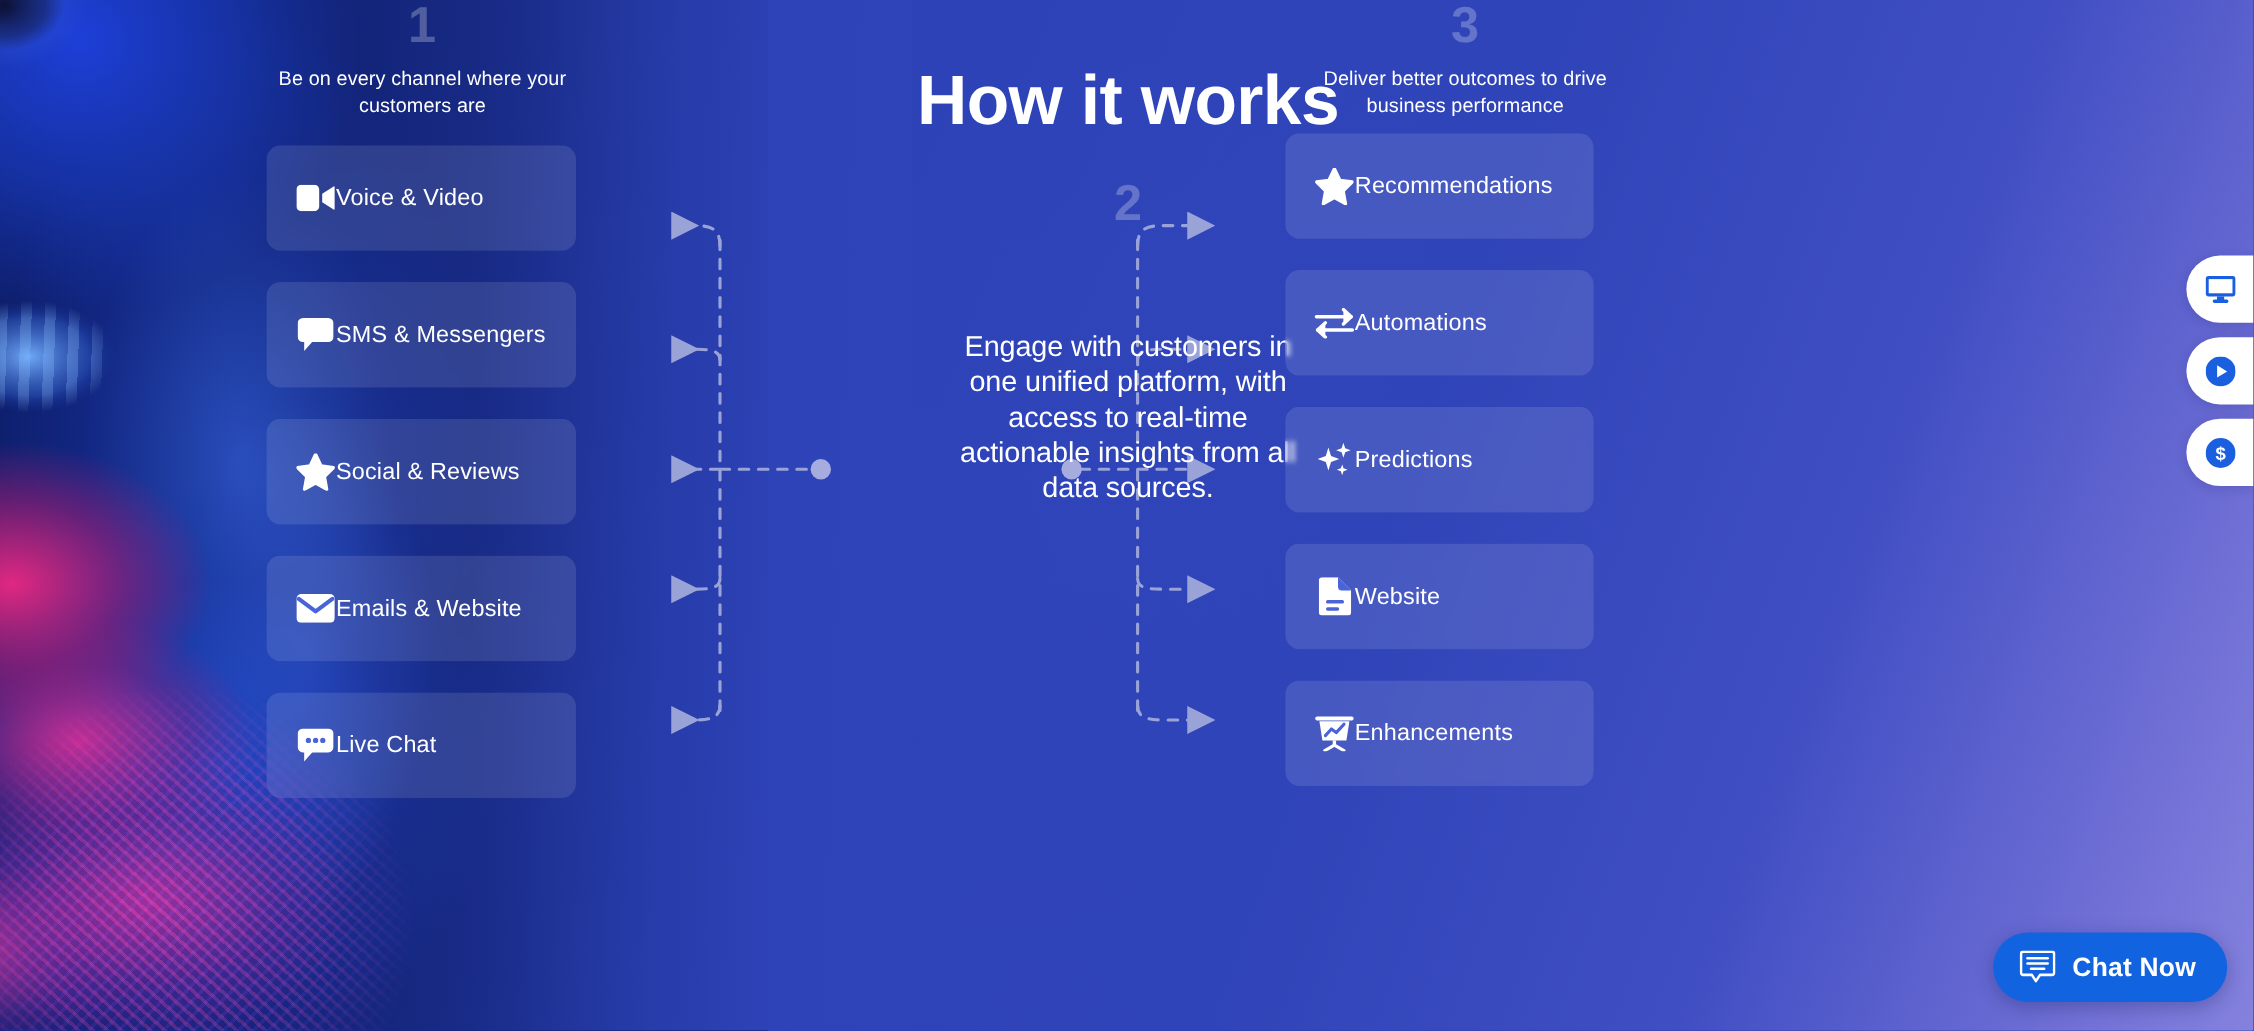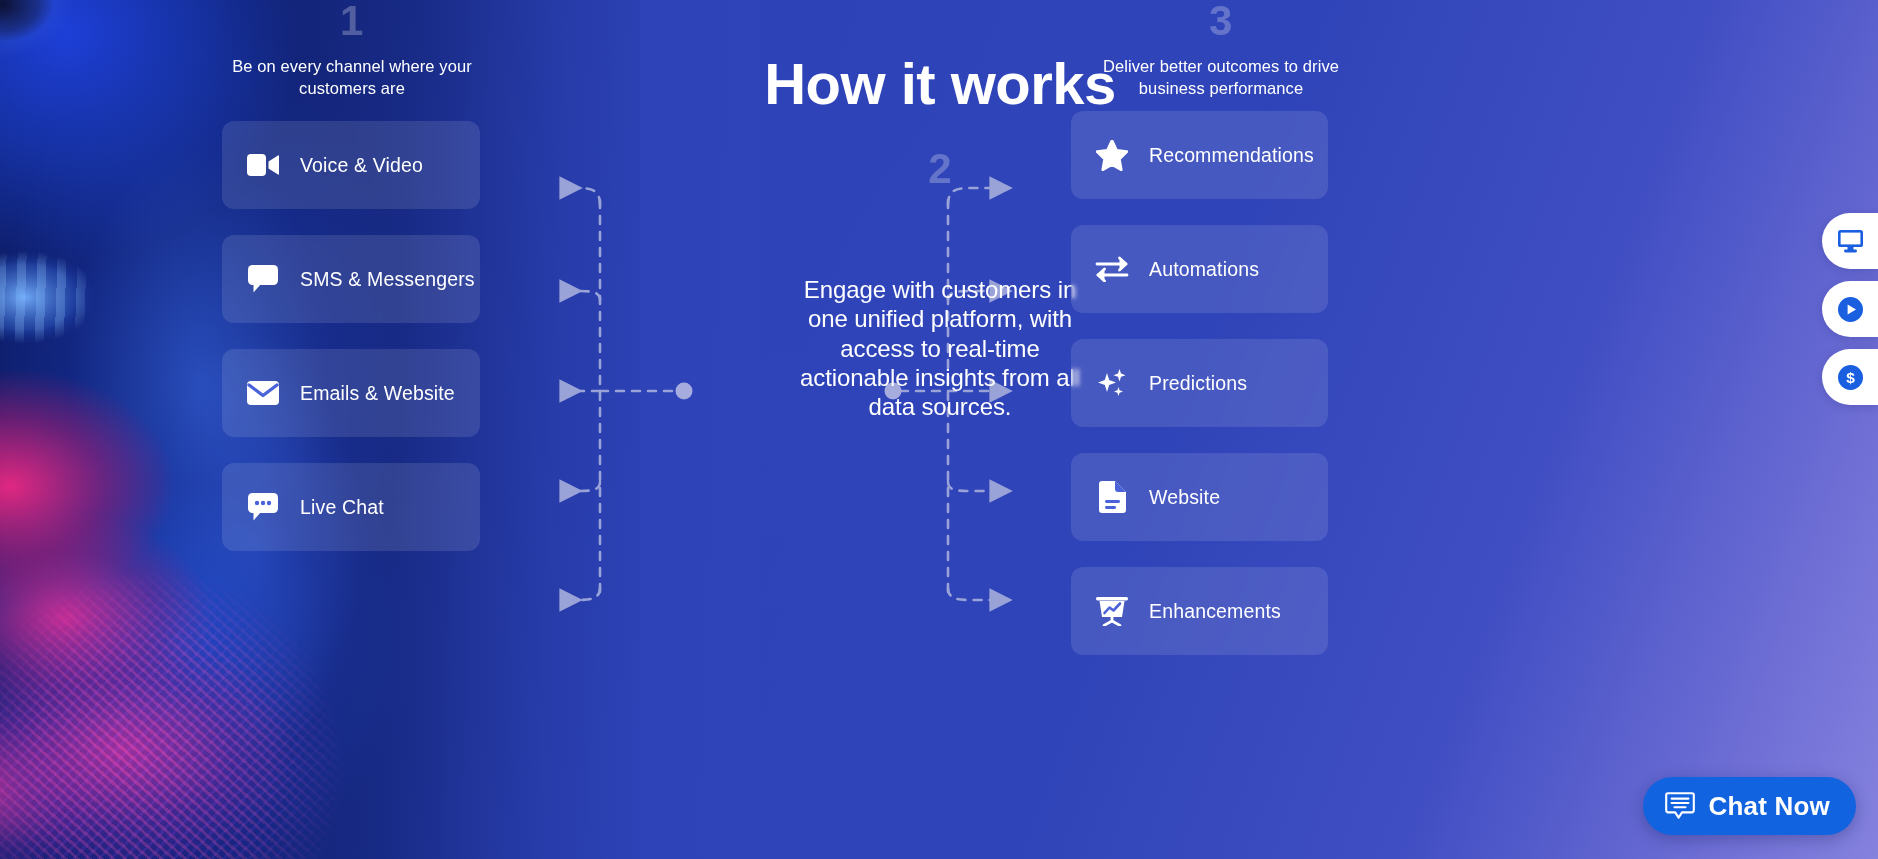--- a/index.html
+++ b/index.html
@@ -90,21 +90,21 @@
   .col-sub {
     margin-top:13px; font-size:16.5px; line-height:1.34; color:#ffffff;
     font-weight:400; letter-spacing:0.1px;
   }
 
   .cards { margin-top:0; }
   .card {
     position:relative;
     width:258px; height:88px; border-radius:12px;
     background:rgba(255,255,255,0.115);
-    display:flex; align-items:center; padding-left:24px; gap:20px;
+    display:flex; align-items:center; padding-left:24px; 
     margin-bottom:26px;
     backdrop-filter:blur(2px);
   }
   .card .ico {
     width:34px; height:34px; flex:0 0 34px;
     display:flex; align-items:center; justify-content:center;
   }
   .card .ico svg { display:block; fill:#ffffff; }
   .card .lbl {
     font-size:19.5px; color:#ffffff; font-weight:400; letter-spacing:0.15px;
@@ -142,21 +142,21 @@
   .rail-btn svg { display:block; }
 
   
   #chatnow {
     position:absolute; right:22px; bottom:24px;
     height:58px; padding:0 26px 0 22px;
     background:#1263e0; border-radius:29px;
     display:flex; align-items:center; gap:14px;
     box-shadow:0 4px 16px rgba(10,25,80,0.30);
   }
-  #chatnow .cn-lbl { color:#fff; font-size:26px; font-weight:700; letter-spacing:0.2px; }
+  #chatnow .cn-lbl { color:#fff; font-size:22px; font-weight:700; letter-spacing:0.2px; }
   #chatnow svg { display:block; }
 </style>
 </head>
 <body>
 
 <div id="stage">
 
   <div class="photo">
     <div class="layer ph-base"></div>
     <div class="layer ph-cheek"></div>
@@ -218,20 +218,28 @@
       <div class="card">
         <span class="ico">
           <svg width="30" height="28" viewBox="0 0 30 28">
               <rect x="0" y="0" width="30" height="20" rx="4.5"></rect>
               <path d="M5.5 19 L5.5 27.5 L13 19 Z"></path>
             </svg>
         </span>
         <span class="lbl">SMS &amp; Messengers</span>
       </div>
 
+      <div class="card">
+        <span class="ico">
+          <svg width="32" height="31" viewBox="0 0 32 31">
+              <path d="M16 0.5 L20.6 10.2 L31 11.6 L23.4 19.1 L25.3 29.8 L16 24.7 L6.7 29.8 L8.6 19.1 L1 11.6 L11.4 10.2 Z" stroke="#fff" stroke-width="2.6" stroke-linejoin="round"></path>
+            </svg>
+        </span>
+        <span class="lbl">Social &amp; Reviews</span>
+      </div>
 
       <div class="card">
         <span class="ico">
           <svg width="32" height="24" viewBox="0 0 32 24">
               <rect x="0" y="0" width="32" height="24" rx="4"></rect>
               <path d="M2 4 L16 14.5 L30 4" fill="none" stroke="#4a63d8" stroke-width="3.4" stroke-linecap="round" stroke-linejoin="round"></path>
             </svg>
         </span>
         <span class="lbl">Emails &amp; Website</span>
       </div>

